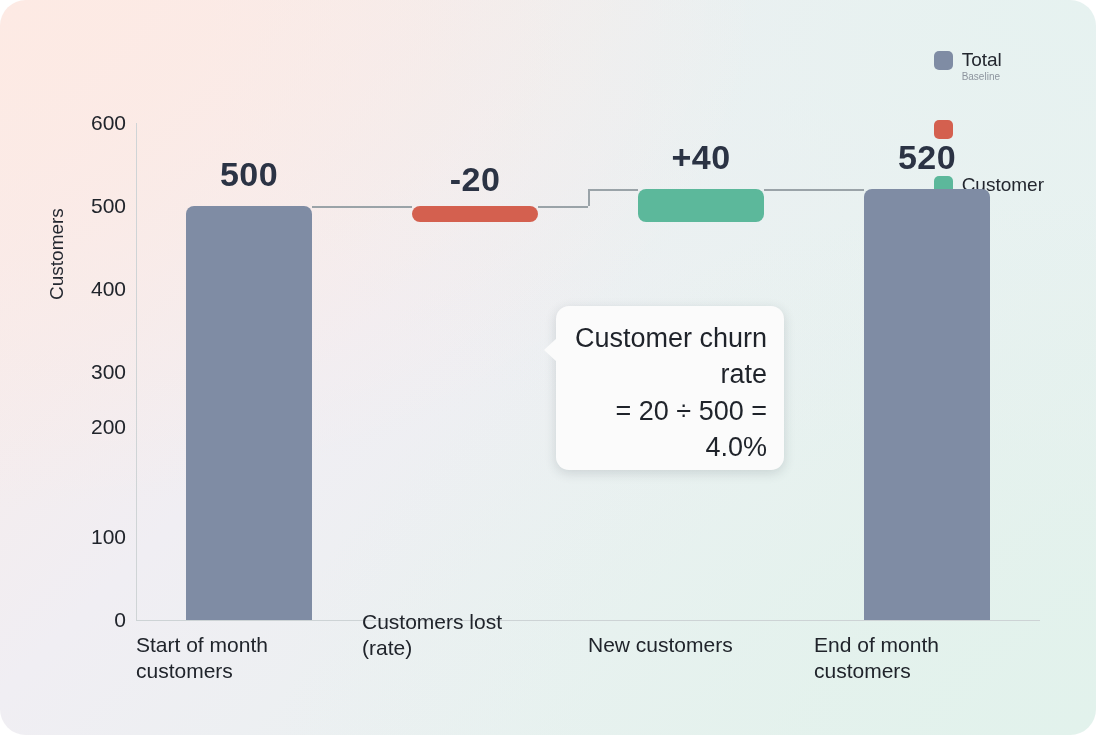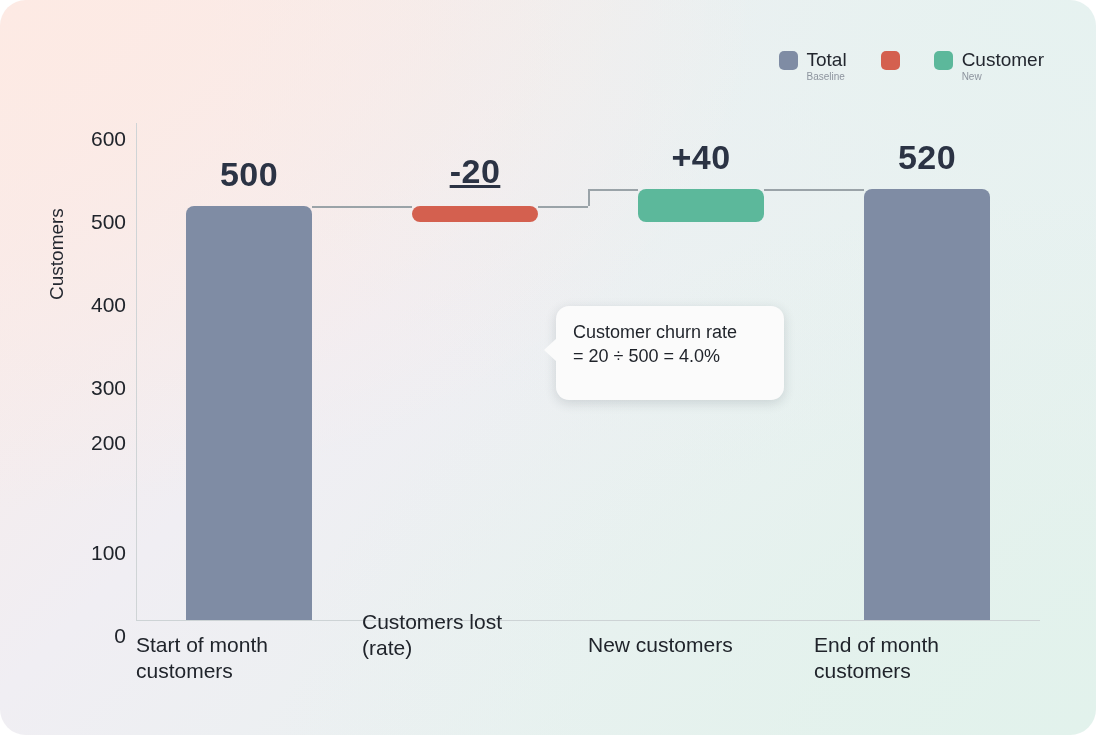--- a/index.html
+++ b/index.html
@@ -30,20 +30,21 @@
   }
 
   
   #legend {
     position: absolute;
     top: 48px;
     right: 52px;
     display: flex;
     gap: 34px;
     align-items: flex-start;
+    flex-direction: column;
   }
   .legend-item { display: flex; gap: 9px; align-items: flex-start; }
   .legend-swatch {
     width: 19px; height: 19px;
     border-radius: 5px;
     margin-top: 3px;
     flex: 0 0 auto;
   }
   .legend-texts { display: flex; flex-direction: column; line-height: 1.22; }
   .legend-title {
@@ -72,21 +73,20 @@
     white-space: nowrap;
   }
   .ytick {
     position: absolute;
     right: 0;
     width: 60px;
     text-align: right;
     font-size: 21px;
     color: #20242b;
     transform: translateY(-50%);
-    margin-top: 16px;
   }
   #ytick-wrap {
     position: absolute;
     left: 66px;
     top: 0;
     width: 60px;
     height: 735px;
   }
   #yaxis-line {
     position: absolute;
@@ -136,26 +136,27 @@
   }
 
   
   #callout {
     position: absolute;
     left: 556px;
     top: 306px;
     width: 228px;
     background: #fbfbfb;
     border-radius: 13px;
-    padding: 14px 17px 31px 17px;
+    padding: 14px 17px 4px 17px;
     box-sizing: border-box;
     box-shadow: 0 3px 12px rgba(40,50,60,.16);
-    font-size: 18px;
+    font-size: 27px;
     color: #1f232a;
     line-height: 1.35;
+    text-align: right;
   }
   #callout .strong { font-weight: normal; margin-top: 10px; }
   #callout-tail {
     position: absolute;
     left: -12px;
     top: 32px;
     width: 0; height: 0;
     border-top: 12px solid transparent;
     border-bottom: 12px solid transparent;
     border-right: 13px solid #fbfbfb;
@@ -215,21 +216,21 @@
         <div class="connector" style="left: 312px; top: 205.833px; width: 50px; height: 2px;"></div>
         <div class="connector" style="left: 362px; top: 205.833px; width: 50px; height: 2px;"></div>
         <div class="connector" style="left: 538px; top: 205.833px; width: 50px; height: 2px;"></div>
         <div class="connector" style="left: 588px; top: 189.267px; width: 2px; height: 16.5667px;"></div>
         <div class="connector" style="left: 588px; top: 189.267px; width: 50px; height: 2px;"></div>
         <div class="connector" style="left: 764px; top: 189.267px; width: 50px; height: 2px;"></div>
         <div class="connector" style="left: 814px; top: 189.267px; width: 50px; height: 2px;"></div>
       </div>
     <div id="vlabels-layer">
         <div class="vlabel" style="left: 186px; width: 126px; top: 193.833px;">500</div>
-        <div class="vlabel" style="left: 412px; width: 126px; top: 191px; text-decoration: underline;">-20</div>
+        <div class="vlabel" style="left: 412px; width: 126px; top: 199px;">-20</div>
         <div class="vlabel" style="left: 638px; width: 126px; top: 177.267px;">+40</div>
         <div class="vlabel" style="left: 864px; width: 126px; top: 177.267px;">520</div>
       </div>
     <div id="xlabels-layer">
         <div class="xlabel" style="left: 136px; width: 226px; top: 632px;">
           <div>Start of month</div>
           <div>customers</div>
         </div>
         <div class="xlabel" style="left: 362px; width: 226px; top: 609px;">
           <div>Customers lost</div>

